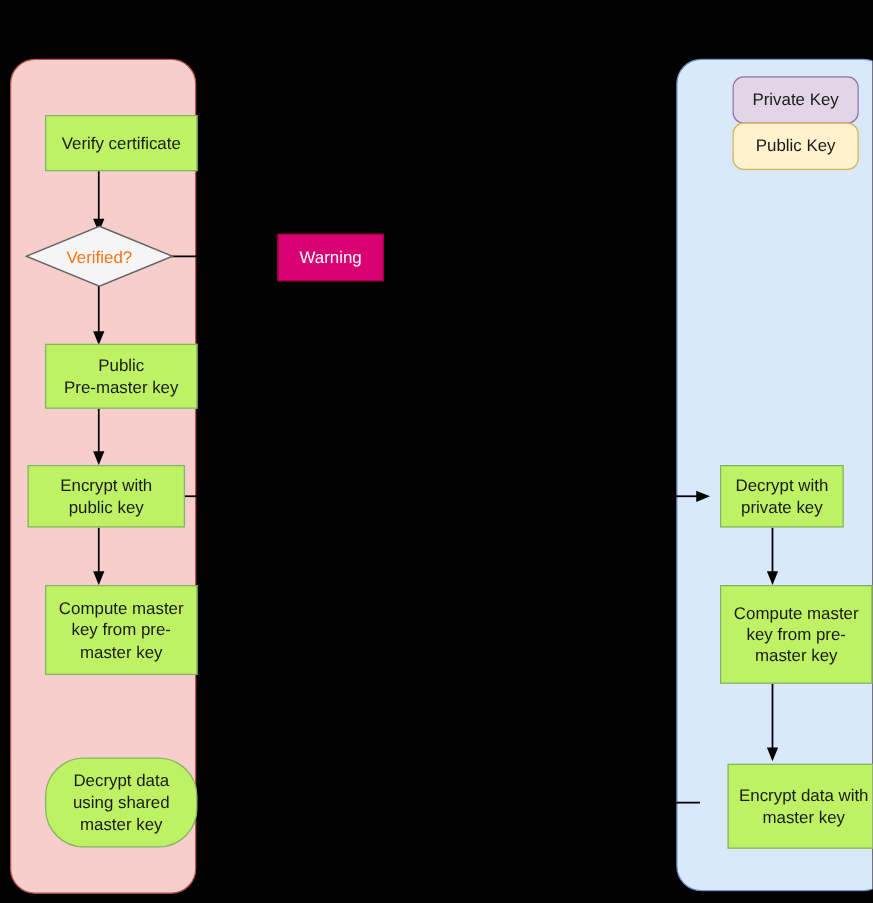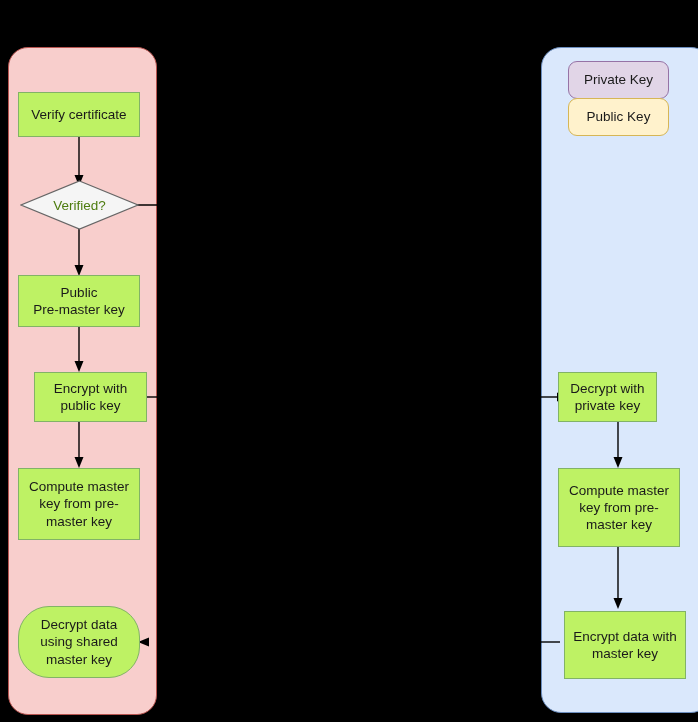--- a/index.html
+++ b/index.html
@@ -52,20 +52,21 @@
     box-sizing: border-box;
     display: flex;
     align-items: center;
     justify-content: center;
     text-align: center;
     font-size: 13.5px;
     line-height: 1.28;
     color: #1a1a1a;
     padding: 18px 4px;
     white-space: pre-line;
+    margin-left: 18px;
   }
   .process {
     background: #bef264;
     border: 1px solid #82b366;
   }
   .keybox {
     border-radius: 9px;
     font-size: 13.5px;
   }
   .key-private {
@@ -83,21 +84,21 @@
     font-size: 13.5px;
   }
 
   
   .decision {
     position: absolute;
     display: flex;
     align-items: center;
     justify-content: center;
     font-size: 13.5px;
-    color: #4d7c0f;
+    color: #f97316;
   }
   .decision .diamond-svg {
     position: absolute;
     left: 0; top: 0;
   }
   .decision .diamond-label {
     position: relative;
     z-index: 2;
   }
 
@@ -185,31 +186,32 @@
   <div class="decision" style="left:20px; top:180px; width:119px; height:50px;">
     <svg class="diamond-svg" width="119" height="50">
       <polygon points="59.5,1 118,25 59.5,49 1,25" fill="#f5f5f5" stroke="#666666" stroke-width="1.2"></polygon>
     </svg>
     <span class="diamond-label">Verified?</span>
   </div>
 
   <div class="node process" style="left:18px; top:275px; width:122px; height:52px;">Public
 Pre-master key</div>
 
-  <div class="node process" style="left:34px; top:372px; width:113px; height:50px;">Encrypt with
+  <div class="node process" style="left:4px; top:372px; width:126px; height:50px;">Encrypt with
 public key</div>
 
   <div class="node process" style="left:18px; top:468px; width:122px; height:72px;">Compute master
 key from pre-
 master key</div>
 
   <div class="node process" style="left:18px; top:606px; width:122px; height:72px;border-radius:31px;">Decrypt data
 using shared
 master key</div>
 
+  <div class="node warning-box" style="left:204px; top:187px; width:85px; height:35px;">Warning</div>
 
   <div class="node keybox key-private" style="left:568px; top:61px; width:101px; height:34px;">Private Key</div>
 
   <div class="node keybox key-public" style="left:568px; top:98px; width:101px; height:34px;">Public Key</div>
 
   <div class="node process" style="left:558px; top:372px; width:99px; height:50px;">Decrypt with
 private key</div>
 
   <div class="node process" style="left:558px; top:468px; width:122px; height:79px;">Compute master
 key from pre-

